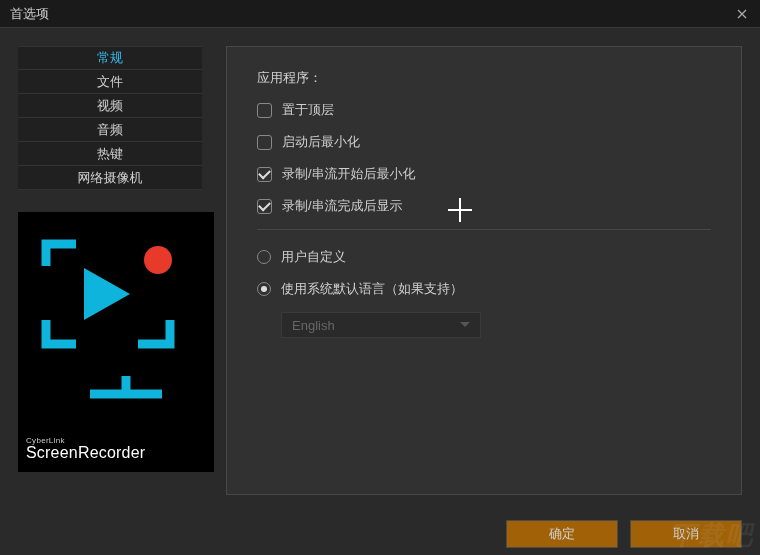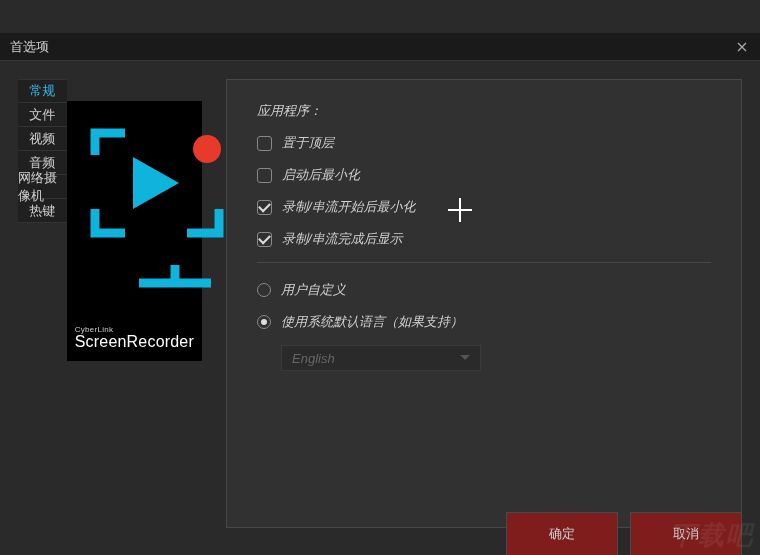--- a/index.html
+++ b/index.html
@@ -12,37 +12,36 @@
   position: relative;
   overflow: hidden;
 }
 .titlebar {
   height: 28px;
   background: #1a1a1a;
   border-bottom: 1px solid #3a3a3a;
   display: flex;
   align-items: center;
   padding: 0 10px;
-  margin-top: 33px;
 }
 .titlebar .title { flex: 1; color: #d0d0d0; }
 .titlebar .close {
   width: 16px; height: 16px;
   display: flex; align-items: center; justify-content: center;
   color: #aaa; cursor: pointer;
 }
 .body-area {
   display: flex;
   height: calc(100% - 70px);
 }
 .sidebar {
   width: 220px;
   padding: 18px;
   display: flex;
-  flex-direction: row;
+  flex-direction: column;
 }
 .tabs { width: 100%; }
 .tab {
   height: 24px;
   background: #202020;
   border-bottom: 1px solid #333;
   display: flex;
   align-items: center;
   justify-content: center;
   cursor: pointer;
@@ -65,21 +64,20 @@
 .logo-text {
   width: 100%;
   padding: 8px 8px 10px 8px;
   color: #fff;
 }
 .logo-brand { font-size: 8px; letter-spacing: 0.3px; color: #ccc; line-height: 1; }
 .logo-name { font-size: 16px; font-weight: 300; letter-spacing: 0.2px; line-height: 1.05; }
 .content-wrap {
   flex: 1;
   padding: 18px 18px 18px 6px;
-  font-style: italic;
 }
 .content {
   width: 100%; height: 100%;
   background: #313131;
   border: 1px solid #484848;
   padding: 22px 30px;
   position: relative;
 }
 .section-label { color: #d0d0d0; margin-bottom: 14px; }
 .checkrow, .radiorow {
@@ -142,22 +140,22 @@
   position: absolute;
   bottom: 0; left: 0; right: 0;
   height: 42px;
   padding: 0 18px;
   display: flex;
   align-items: center;
   justify-content: flex-end;
   gap: 12px;
 }
 .btn {
-  min-width: 112px; height: 44px;
-  background: #7f1d1d;
+  min-width: 112px; height: 28px;
+  background: #a16207;
   border: 1px solid #4a4a4a;
   display: flex; align-items: center; justify-content: center;
   cursor: pointer;
   color: #d0d0d0;
 }
 .cursor-cross {
   position: absolute;
   left: 448px; top: 198px;
   width: 24px; height: 24px;
   pointer-events: none;
@@ -199,24 +197,24 @@
       <div class="tab">
           <span>文件</span>
         </div>
       <div class="tab">
           <span>视频</span>
         </div>
       <div class="tab">
           <span>音频</span>
         </div>
       <div class="tab">
+          <span>热键</span>
+        </div>
+      <div class="tab">
           <span>网络摄像机</span>
-        </div>
-      <div class="tab">
-          <span>热键</span>
         </div>
     </div>
     <div class="logo-box">
       <svg class="logo-svg" width="144" height="170" viewBox="0 0 144 170">
         <g fill="none" stroke="#0fb4dc" stroke-width="9">
           <path d="M8 30 L8 8 L38 8"></path>
           <path d="M8 84 L8 108 L38 108"></path>
           <path d="M100 108 L132 108 L132 84"></path>
           <path d="M88 140 L88 158 M52 158 L124 158"></path>
         </g>

